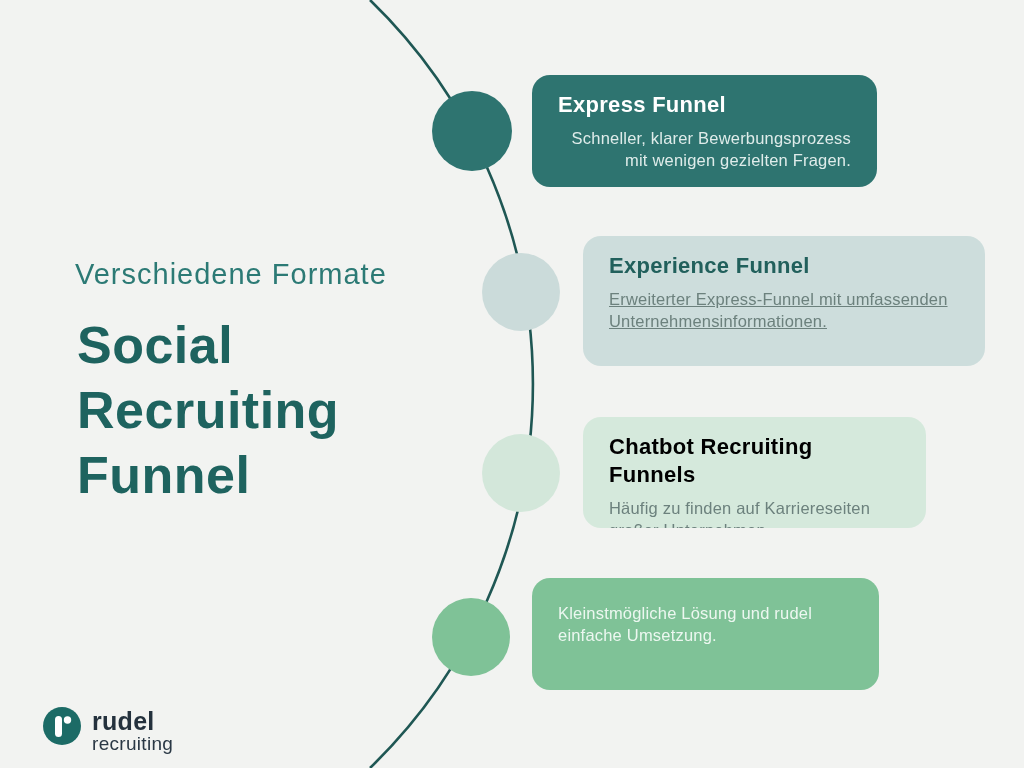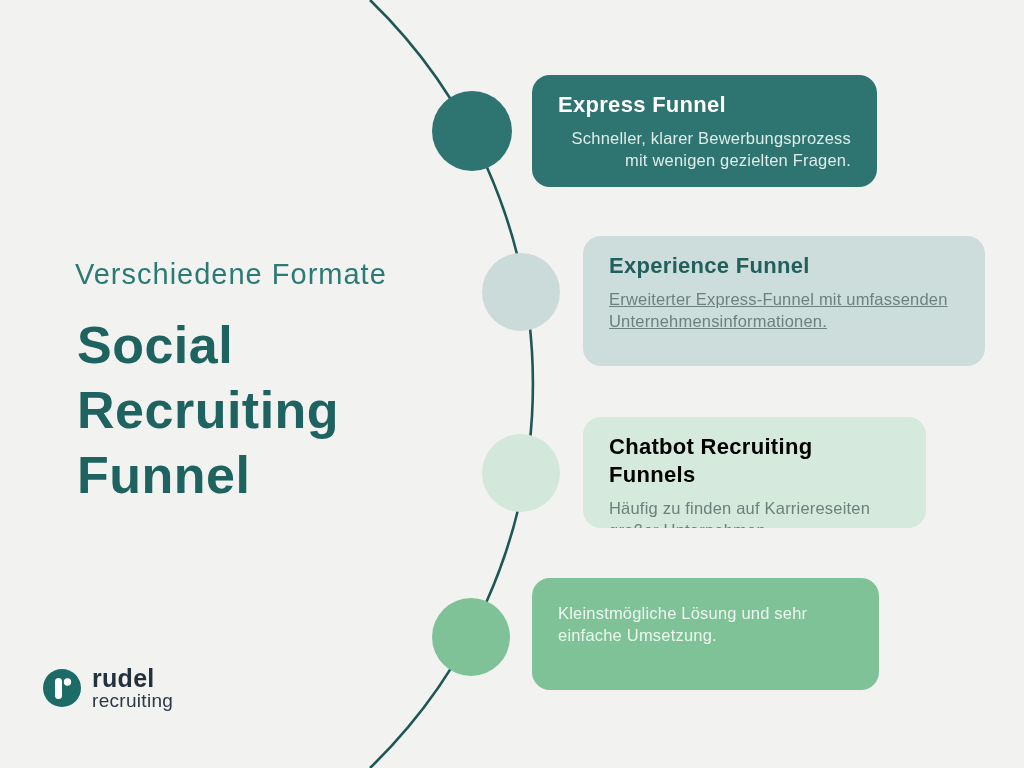--- a/index.html
+++ b/index.html
@@ -78,23 +78,23 @@
   .card-3 { left: 583px; top: 417px; width: 343px; height: 111px; background: #D5E9DC; }
   .card-3 h2 { color: #000000; }
   .card-3 p  { color: #6C817D; }
   .card-4 { left: 532px; top: 578px; width: 347px; height: 112px; background: #7FC297; }
   .card-4 h2 { color: #FFFFFF; }
   .card-4 p  { color: #ECF7F0; }
 
   .logo {
     position: absolute;
     left: 43px;
-    top: 664px;
+    top: 707px;
     display: flex;
-    align-items: center;
+    align-items: flex-start;
   }
   .logo-mark {
     width: 38px;
     height: 38px;
     border-radius: 50%;
     background: #1C6B66;
     flex: 0 0 auto;
   }
   .logo-text {
     margin-left: 11px;
@@ -143,21 +143,21 @@
     <h2>Experience Funnel</h2>
     <p>Erweiterter Express-Funnel mit umfassenden Unternehmensinformationen.</p>
   </div>
 
   <div class="card card-3">
     <h2>Chatbot Recruiting Funnels</h2>
     <p>Häufig zu finden auf Karriereseiten großer Unternehmen.</p>
   </div>
 
   <div class="card card-4">
-    <p>Kleinstmögliche Lösung und sehr einfache Umsetzung.</p>
+    <p>Kleinstmögliche Lösung und rudel einfache Umsetzung.</p>
   </div>
 
   <div class="logo">
     <div class="logo-mark">
       <svg viewBox="0 0 38 38" width="38" height="38" xmlns="http://www.w3.org/2000/svg" aria-hidden="true">
         <rect x="12" y="9" width="7" height="21" rx="3.5" fill="#FFFFFF"></rect>
         <circle cx="24.5" cy="13" r="3.7" fill="#FFFFFF"></circle>
       </svg>
     </div>
     <div class="logo-text">

